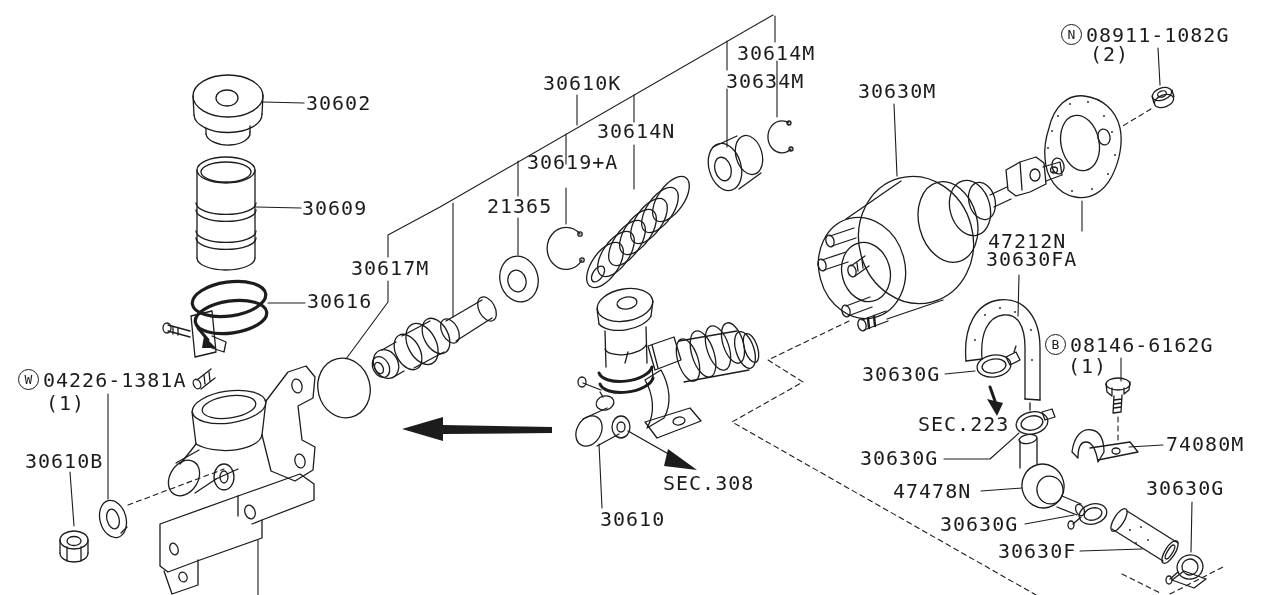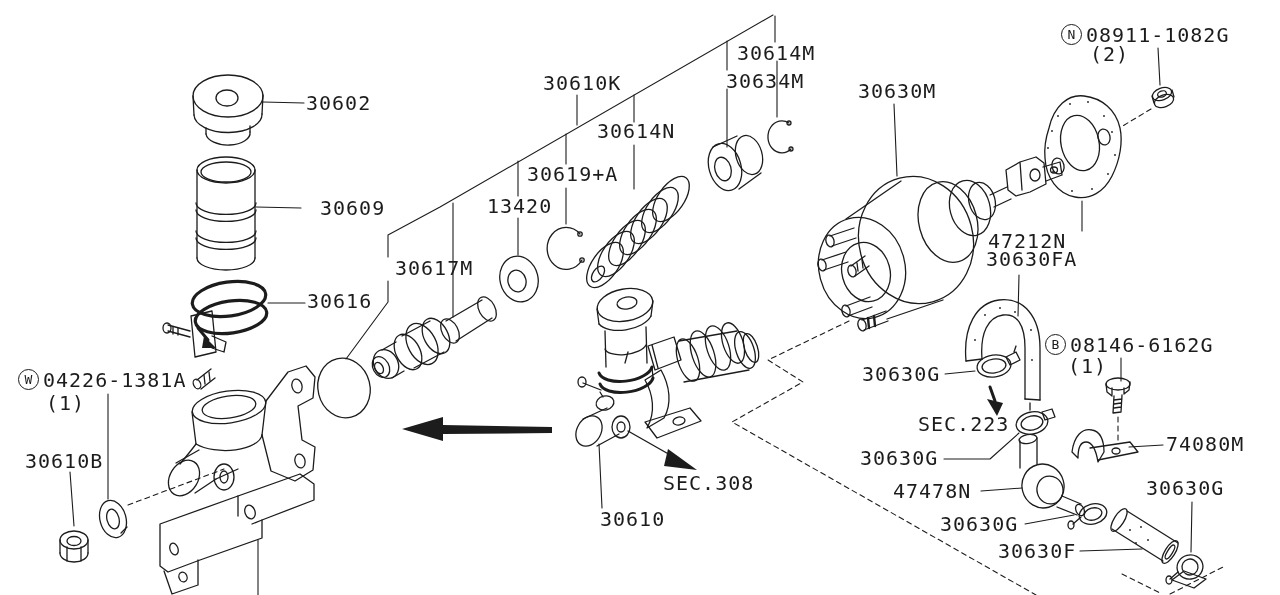--- a/index.html
+++ b/index.html
@@ -358,49 +358,49 @@
     <path d="M1122,574 L1162,594 M1170,594 L1223,567"></path>
   </g>
 
 </g>
 </svg>
 
 <div id="labels-layer">
       <div class="plabel" style="left: 306px; top: 93px;">
         <span>30602</span>
       </div>
-      <div class="plabel" style="left: 320px; top: 198px; justify-content: flex-end;">
+      <div class="plabel" style="left: 302px; top: 198px; justify-content: flex-end;">
         <span>30609</span>
       </div>
       <div class="plabel" style="left: 307px; top: 291px;">
         <span>30616</span>
       </div>
       <div class="plabel" style="left: 18px; top: 369px;">
         <span class="circ">W</span>
         <span>04226-1381A</span>
       </div>
       <div class="plabel" style="left: 46px; top: 393px;">
         <span>(1)</span>
       </div>
       <div class="plabel" style="left: 25px; top: 451px;">
         <span>30610B</span>
       </div>
       <div class="plabel" style="left: 543px; top: 73px;">
         <span>30610K</span>
       </div>
-      <div class="plabel" style="left: 527px; top: 164px;">
+      <div class="plabel" style="left: 527px; top: 152px;">
         <span>30619+A</span>
       </div>
       <div class="plabel" style="left: 487px; top: 196px;">
-        <span>13420</span>
+        <span>21365</span>
       </div>
       <div class="plabel" style="left: 597px; top: 121px;">
         <span>30614N</span>
       </div>
-      <div class="plabel" style="left: 351px; top: 258px; margin-left: 44px;">
+      <div class="plabel" style="left: 351px; top: 258px;">
         <span>30617M</span>
       </div>
       <div class="plabel" style="left: 726px; top: 71px;">
         <span>30634M</span>
       </div>
       <div class="plabel" style="left: 737px; top: 43px; align-items: flex-end;">
         <span>30614M</span>
       </div>
       <div class="plabel" style="left: 858px; top: 81px;">
         <span>30630M</span>

